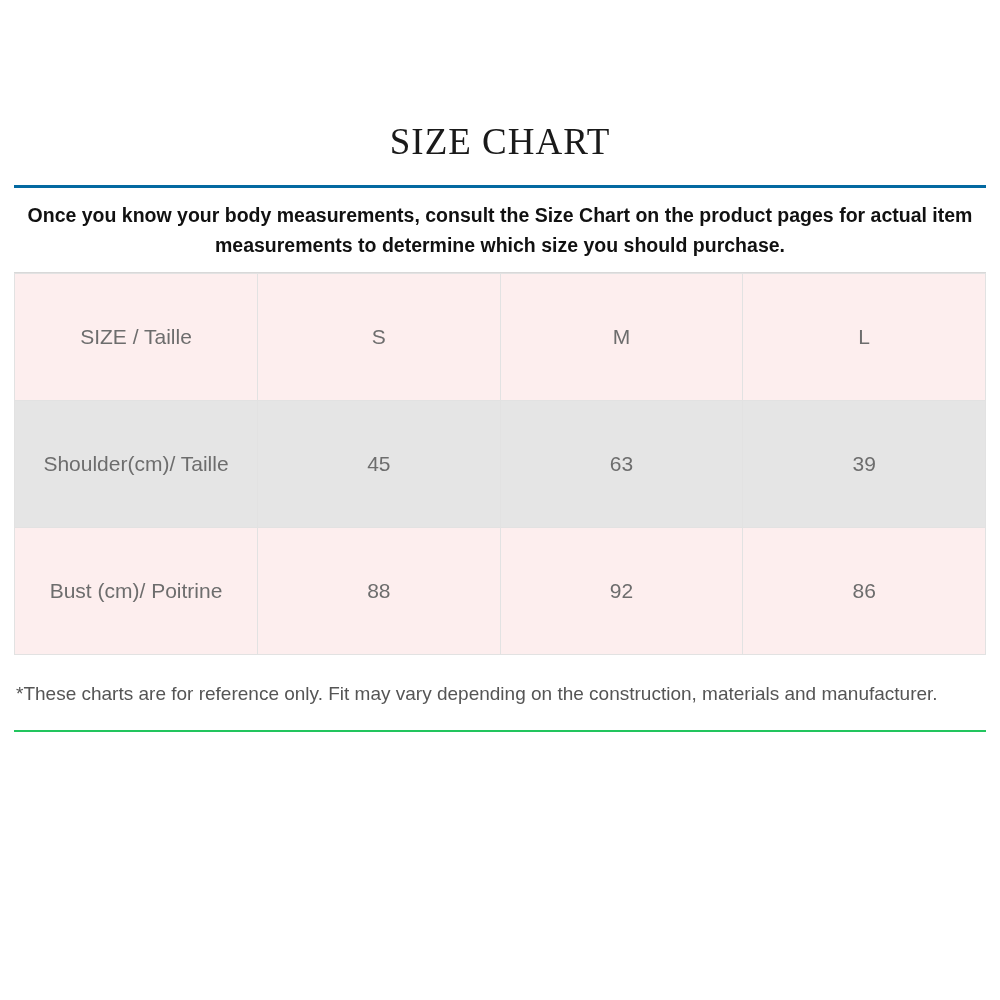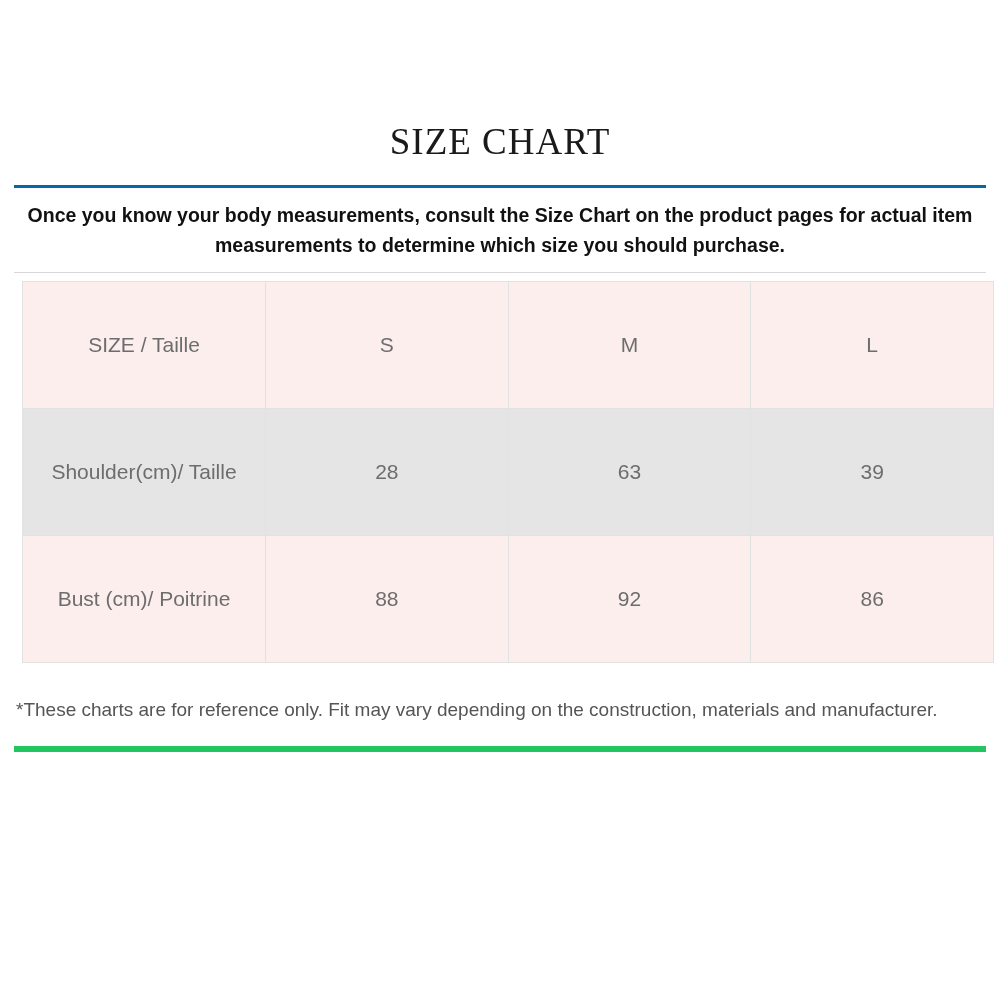--- a/index.html
+++ b/index.html
@@ -43,42 +43,42 @@
     text-align: center;
     font-size: 19.5px;
     font-weight: bold;
     color: #111111;
     line-height: 1.55;
   }
   table.size-table {
     width: 100%;
     border-collapse: collapse;
     table-layout: fixed;
-    margin: 8px;
+    margin: 0;
   }
   table.size-table td {
     border: 1px solid #e2e2e2;
     height: 124px;
     text-align: center;
     vertical-align: middle;
     font-size: 21px;
     color: #6d6d6d;
     font-weight: normal;
   }
   table.size-table tr.tinted td {
     background: #fdeeee;
   }
   table.size-table tr.plain td {
     background: #e5e5e5;
   }
   table.size-table td.label-cell {
     width: 240px;
   }
   .footnote {
-    border-bottom: 6px solid #22c55e;
+    border-bottom: 2px solid #22c55e;
     padding: 26px 2px 22px 2px;
     font-size: 19px;
     color: #555555;
     text-align: left;
     line-height: 1.4;
   }
 </style>
 </head>
 <body>
 
@@ -92,21 +92,21 @@
     <table class="size-table">
       <tbody>
         <tr class="tinted">
           <td class="label-cell">SIZE / Taille</td>
           <td>S</td>
           <td>M</td>
           <td>L</td>
         </tr>
         <tr class="plain">
           <td class="label-cell">Shoulder(cm)/ Taille</td>
-          <td>28</td>
+          <td>45</td>
           <td>63</td>
           <td>39</td>
         </tr>
         <tr class="tinted">
           <td class="label-cell">Bust (cm)/ Poitrine</td>
           <td>88</td>
           <td>92</td>
           <td>86</td>
         </tr>
       </tbody>

